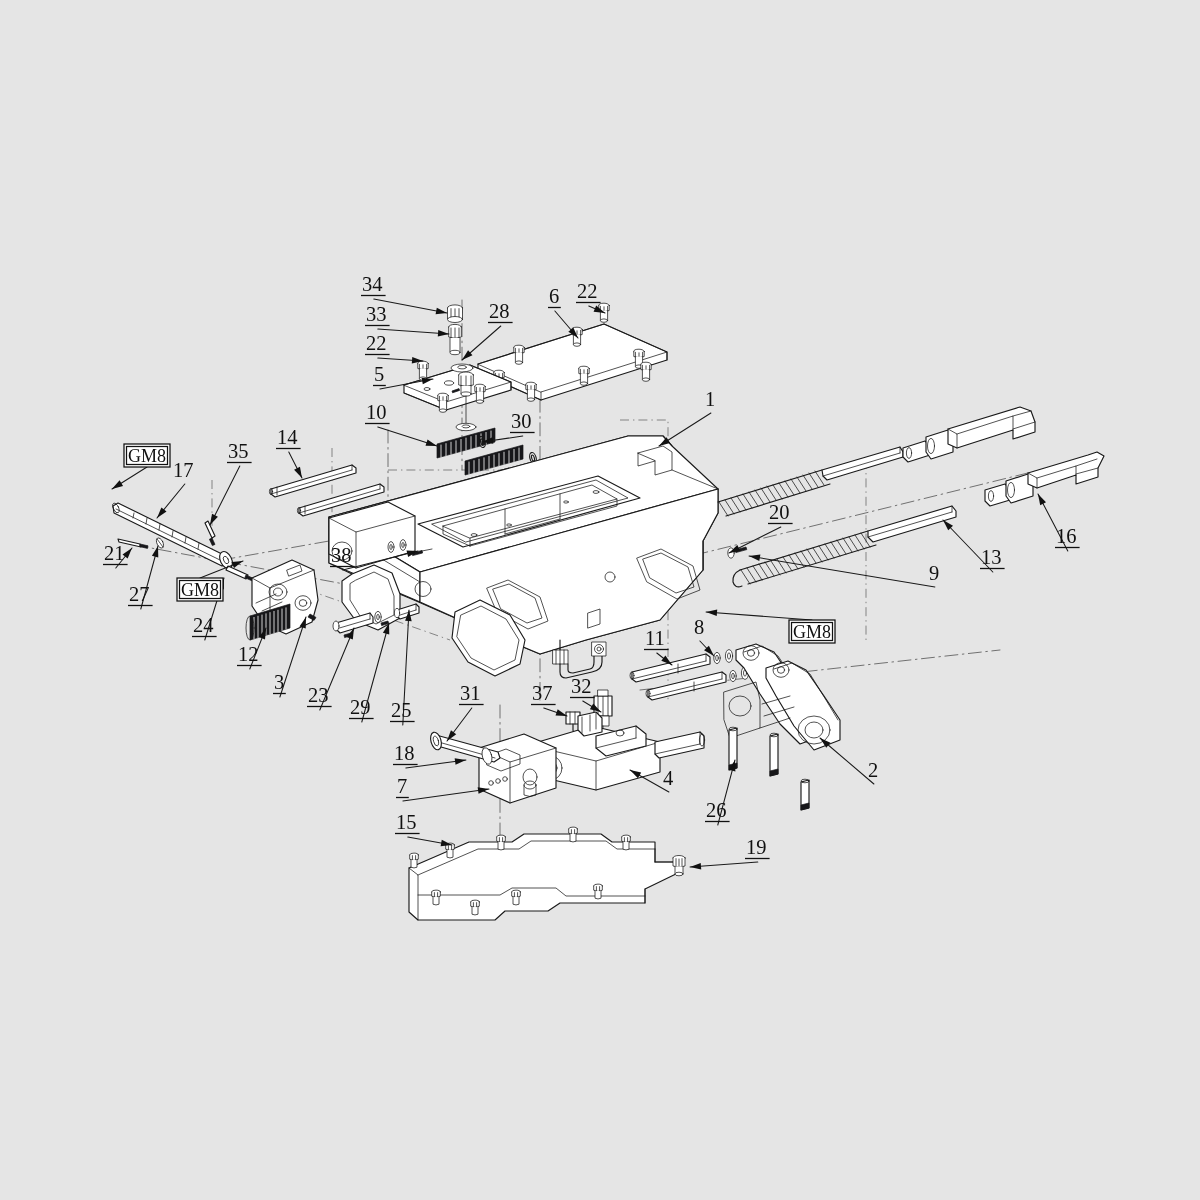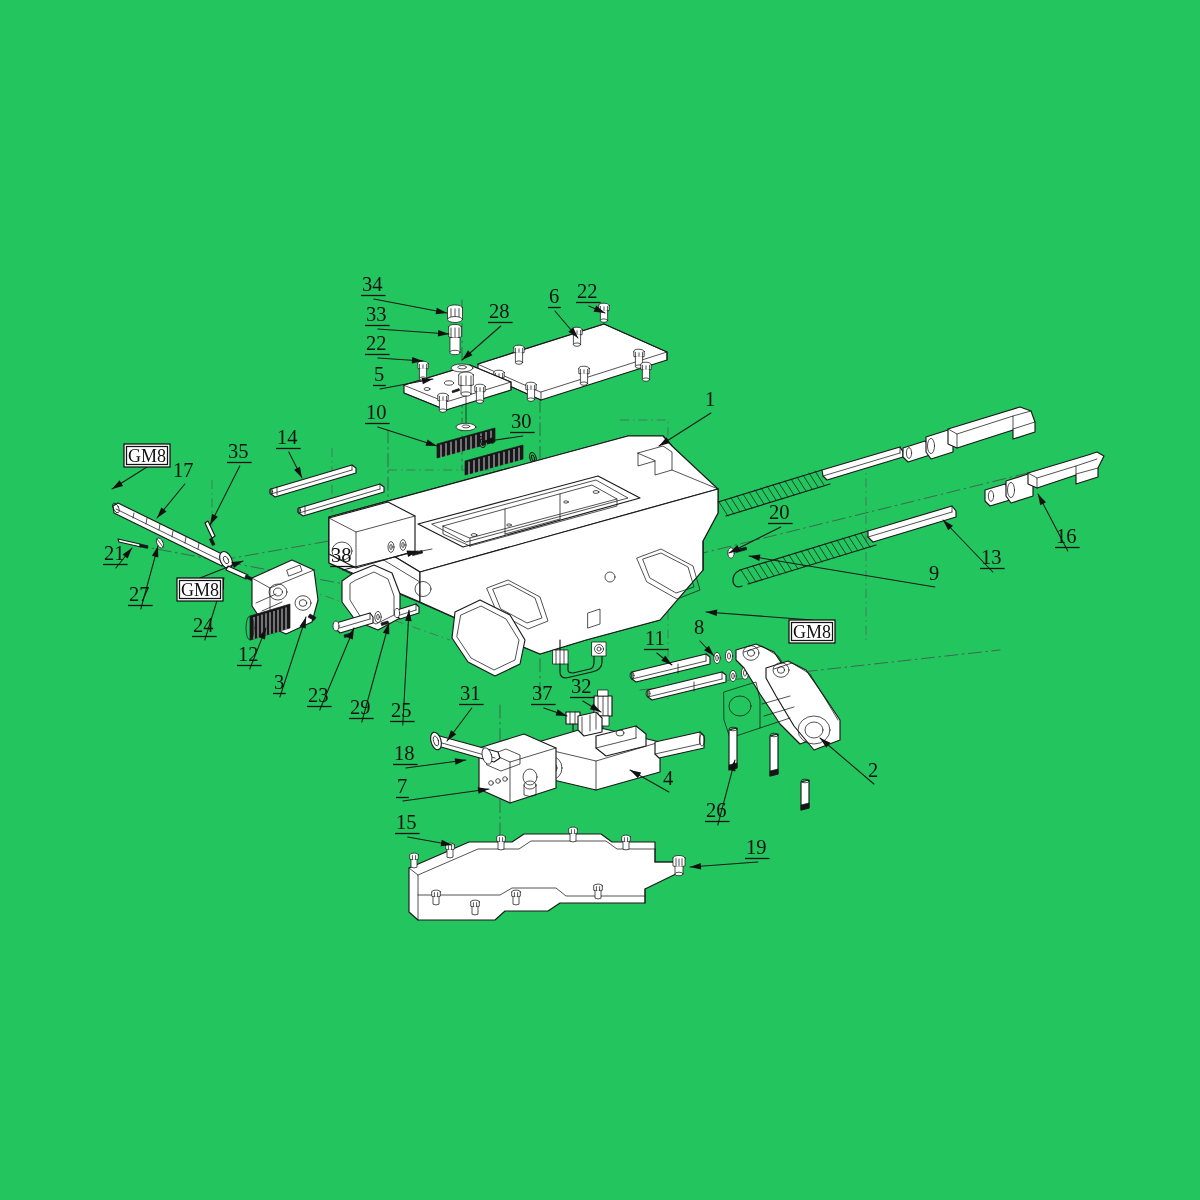--- a/index.html
+++ b/index.html
@@ -1,18 +1,18 @@
 <!DOCTYPE html>
 <html><head>
 <meta charset="utf-8">
 <title>Exploded Parts Diagram</title>
 <style>
   html,body{margin:0;padding:0;background:#ffffff;}
   body{width:1200px;height:1200px;font-family:"Liberation Sans",sans-serif;overflow:hidden;}
-  #stage{position:relative;width:1200px;height:1200px;background:#22c55e;}
+  #stage{position:relative;width:1200px;height:1200px;background:#e5e5e5;}
   svg{display:block;}
   .ln{fill:none;stroke:#1a1a1a;stroke-width:1.15;stroke-linecap:round;stroke-linejoin:round;}
   .lnt{fill:none;stroke:#1a1a1a;stroke-width:0.75;stroke-linecap:round;stroke-linejoin:round;}
   .sf{fill:#ffffff;stroke:#1a1a1a;stroke-width:1.15;stroke-linejoin:round;stroke-linecap:round;}
   .sft{fill:#ffffff;stroke:#1a1a1a;stroke-width:0.75;stroke-linejoin:round;stroke-linecap:round;}
   .dk{fill:#17171a;stroke:#17171a;stroke-width:0.7;}
   .dkl{fill:none;stroke:#ffffff;stroke-width:0.8;}
   .lead{fill:none;stroke:#1a1a1a;stroke-width:1.05;stroke-linecap:round;}
   .dash{fill:none;stroke:#4a4a4a;stroke-width:0.75;stroke-dasharray:13 4.5 1.6 4.5;stroke-linecap:round;}
   .dash2{fill:none;stroke:#5a5a5a;stroke-width:0.7;stroke-dasharray:9 4 1.4 4;}

